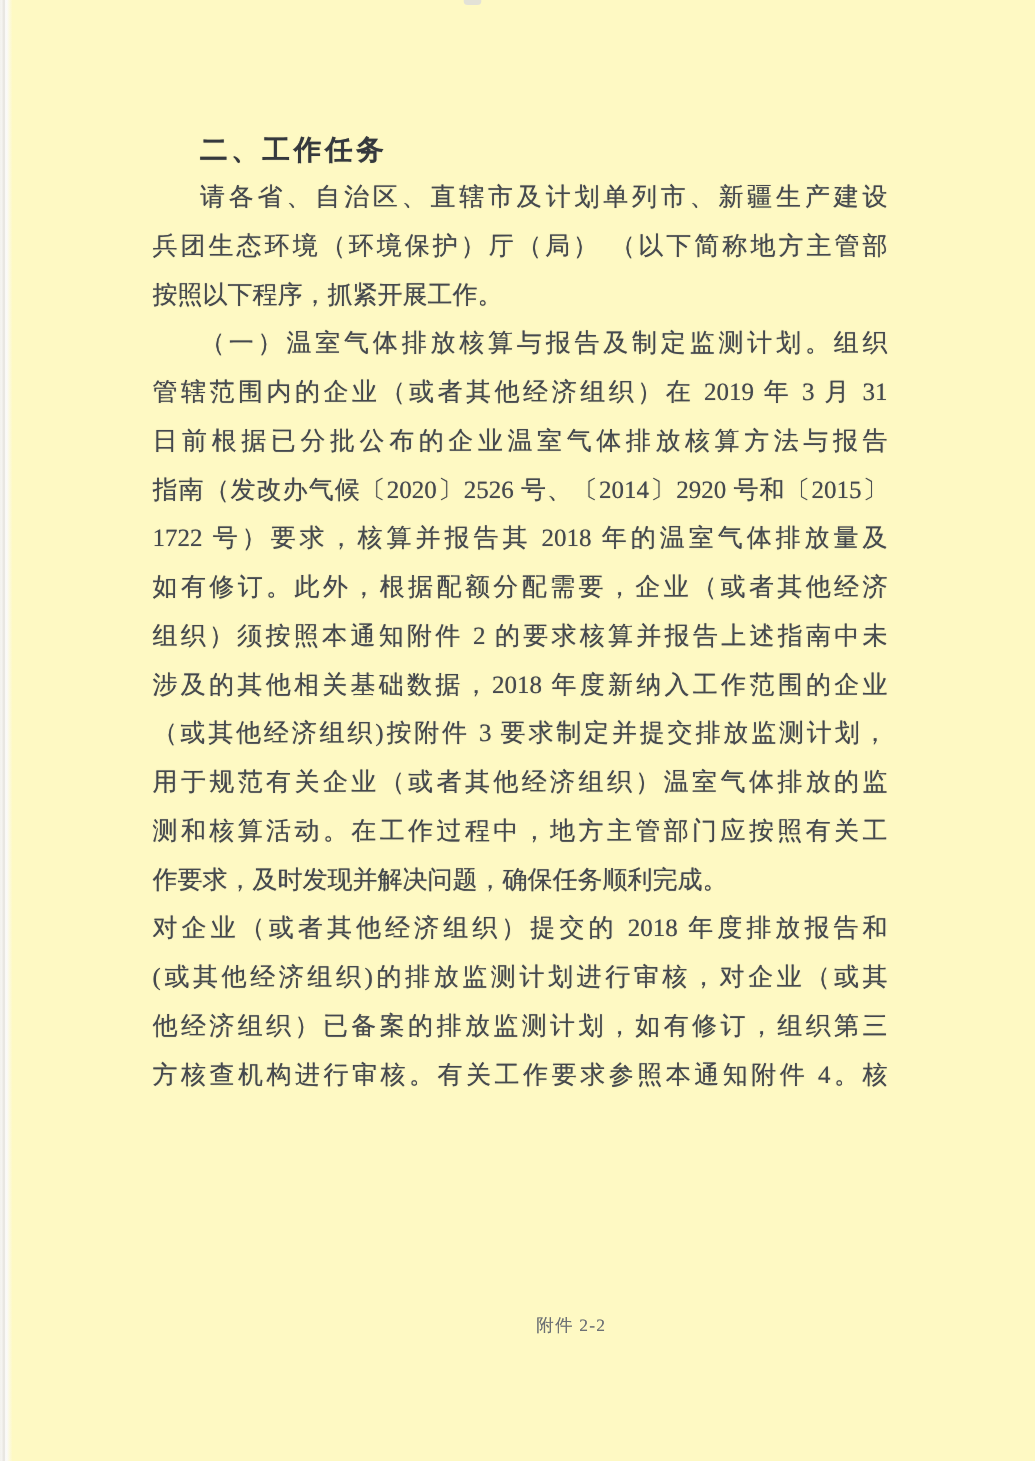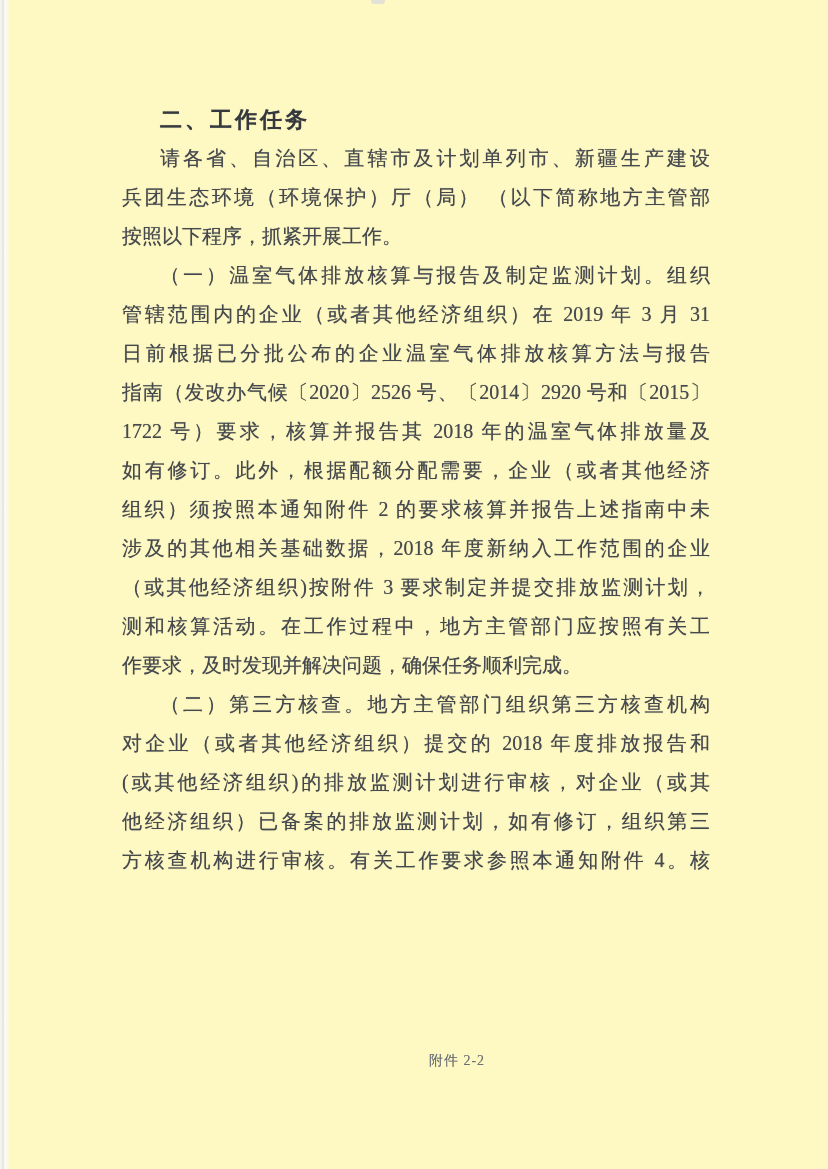--- a/index.html
+++ b/index.html
@@ -96,23 +96,23 @@
     <div class="line left">按照以下程序，抓紧开展工作。</div>
     <div class="line indent">（一）温室气体排放核算与报告及制定监测计划。组织</div>
     <div class="line">管辖范围内的企业（或者其他经济组织）在 2019 年 3 月 31</div>
     <div class="line">日前根据已分批公布的企业温室气体排放核算方法与报告</div>
     <div class="line">指南（发改办气候〔2020〕2526 号、〔2014〕2920 号和〔2015〕</div>
     <div class="line">1722 号）要求，核算并报告其 2018 年的温室气体排放量及</div>
     <div class="line">如有修订。此外，根据配额分配需要，企业（或者其他经济</div>
     <div class="line">组织）须按照本通知附件 2 的要求核算并报告上述指南中未</div>
     <div class="line">涉及的其他相关基础数据，2018 年度新纳入工作范围的企业</div>
     <div class="line">（或其他经济组织)按附件 3 要求制定并提交排放监测计划，</div>
+    <div class="line">用于规范有关企业（或者其他经济组织）温室气体排放的监</div>
     <div class="line">测和核算活动。在工作过程中，地方主管部门应按照有关工</div>
     <div class="line left">作要求，及时发现并解决问题，确保任务顺利完成。</div>
-    <div class="line indent">（二）第三方核查。地方主管部门组织第三方核查机构</div>
     <div class="line">对企业（或者其他经济组织）提交的 2018 年度排放报告和</div>
     <div class="line">(或其他经济组织)的排放监测计划进行审核，对企业（或其</div>
     <div class="line">他经济组织）已备案的排放监测计划，如有修订，组织第三</div>
     <div class="line">方核查机构进行审核。有关工作要求参照本通知附件 4。核</div>
   </div>
 
   <div class="footer">附件 2-2</div>
 
 </div>
 

